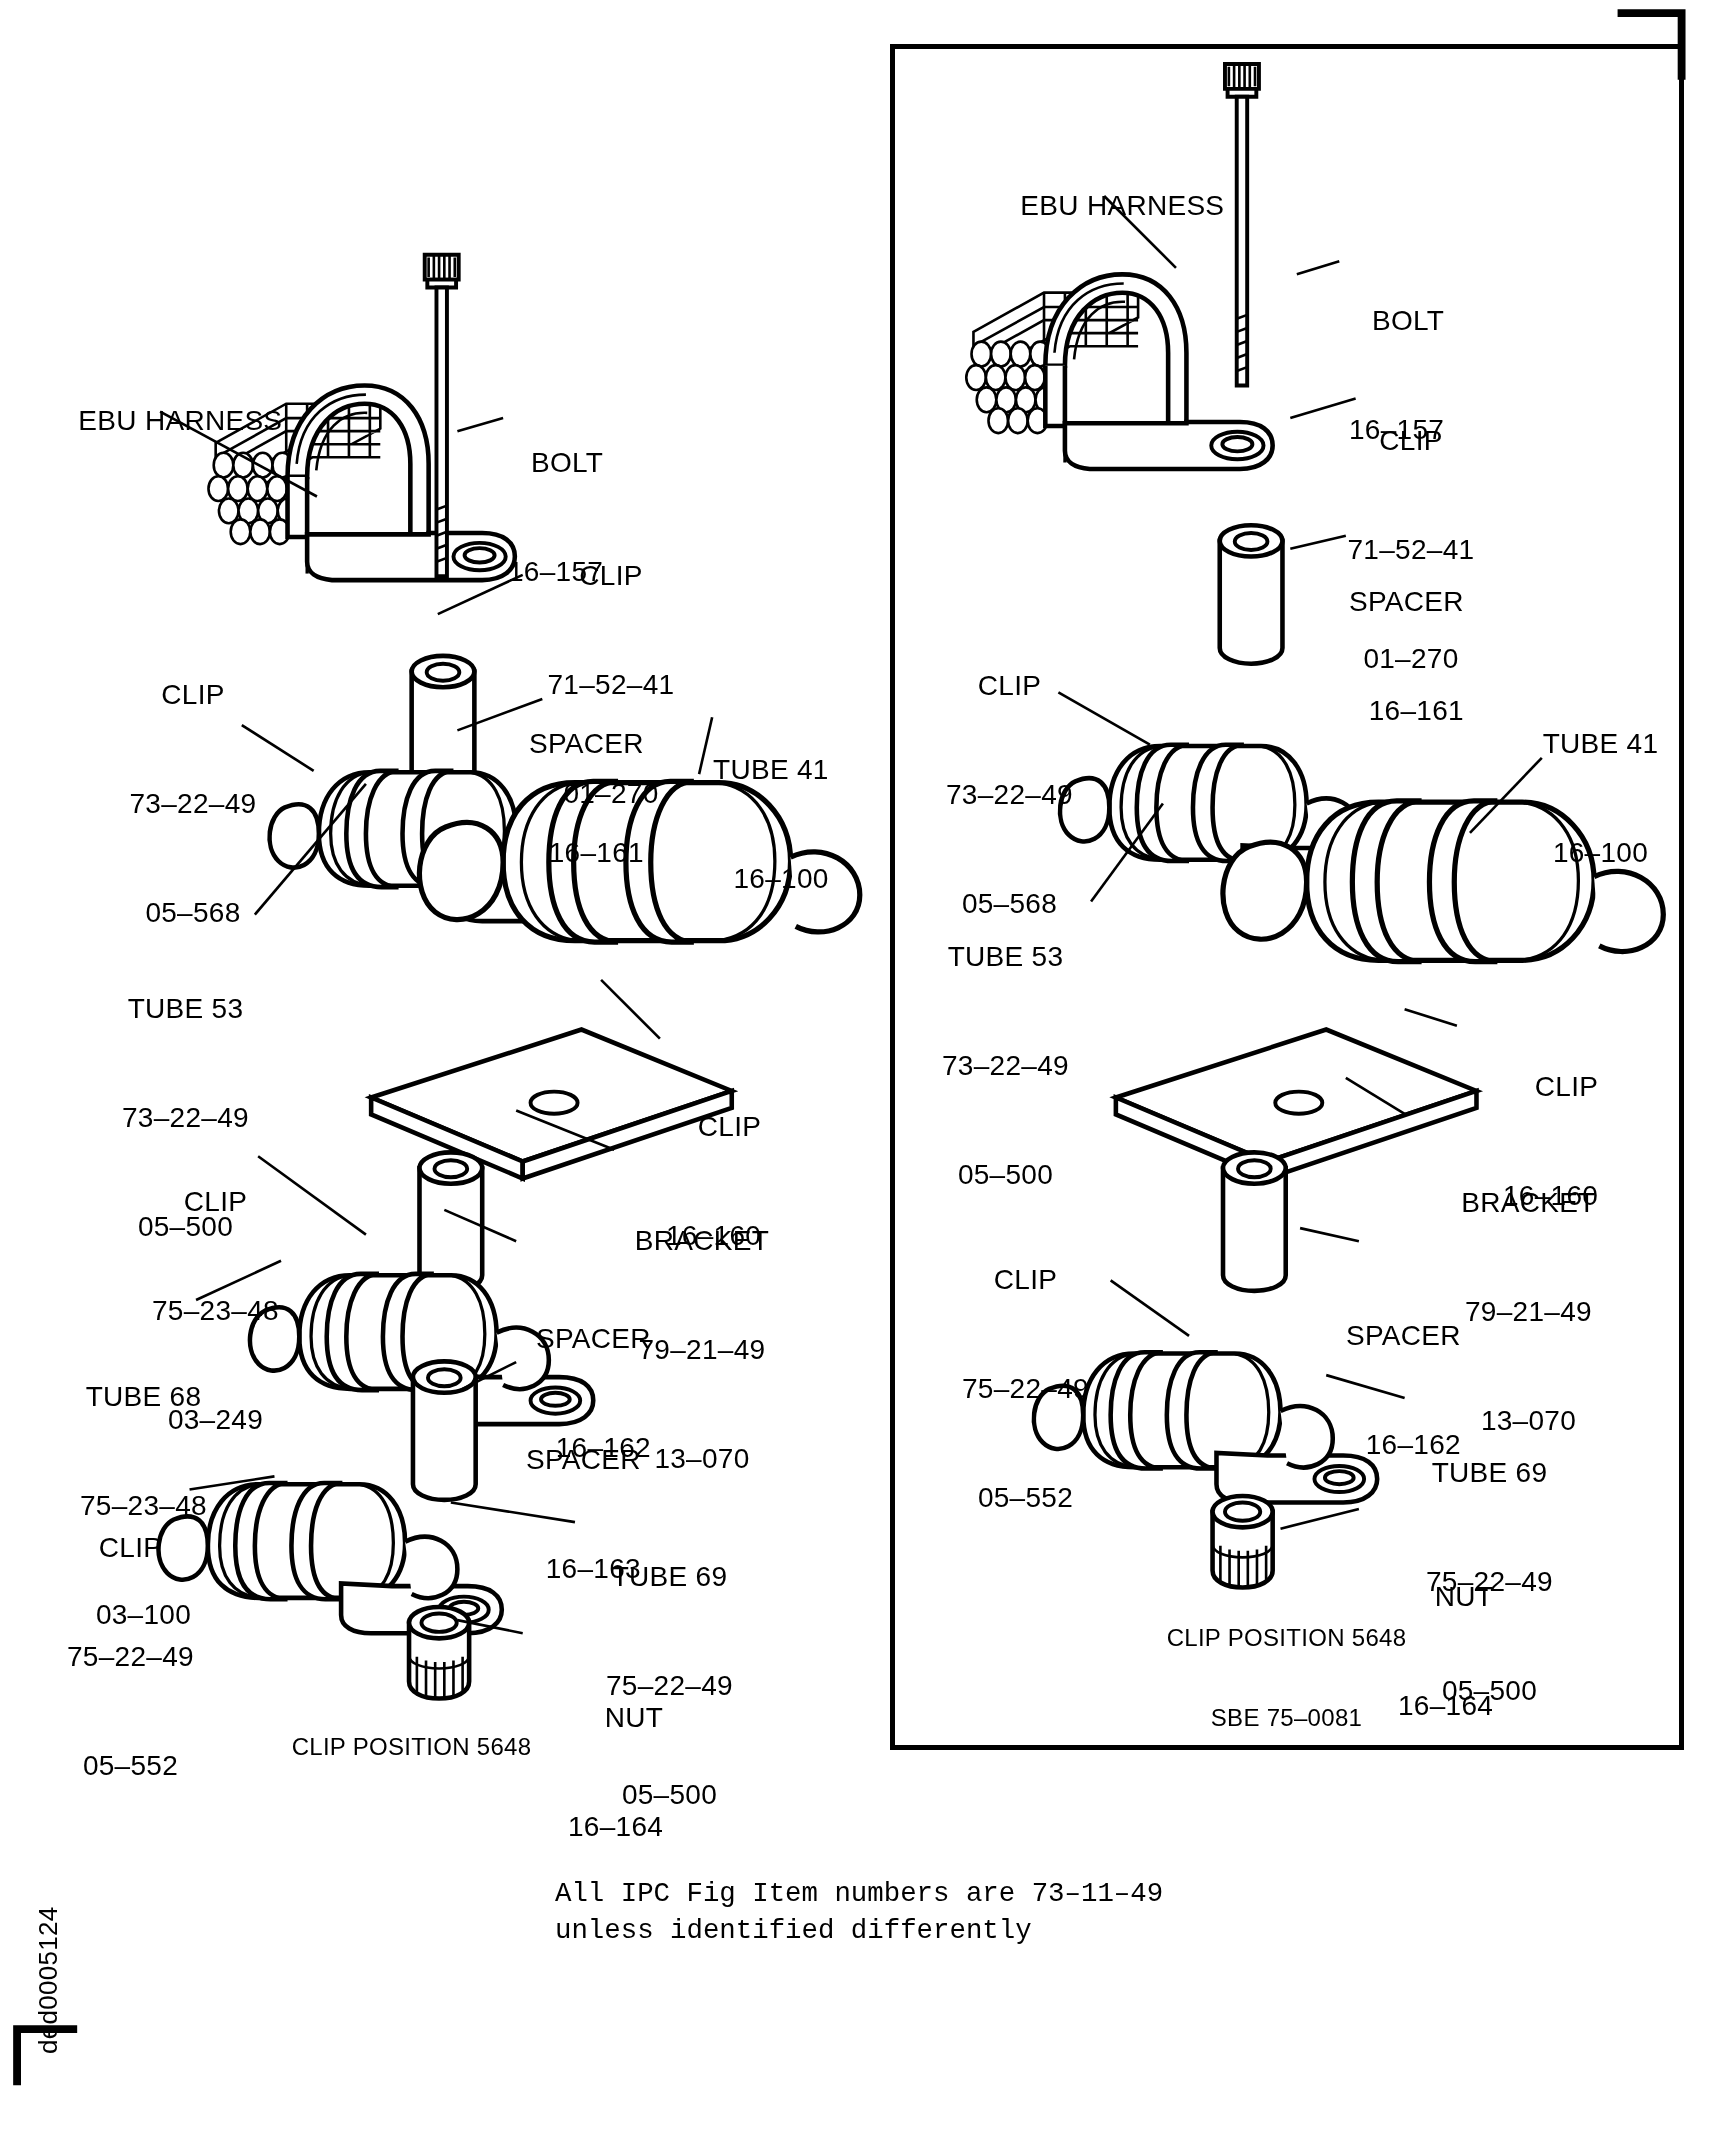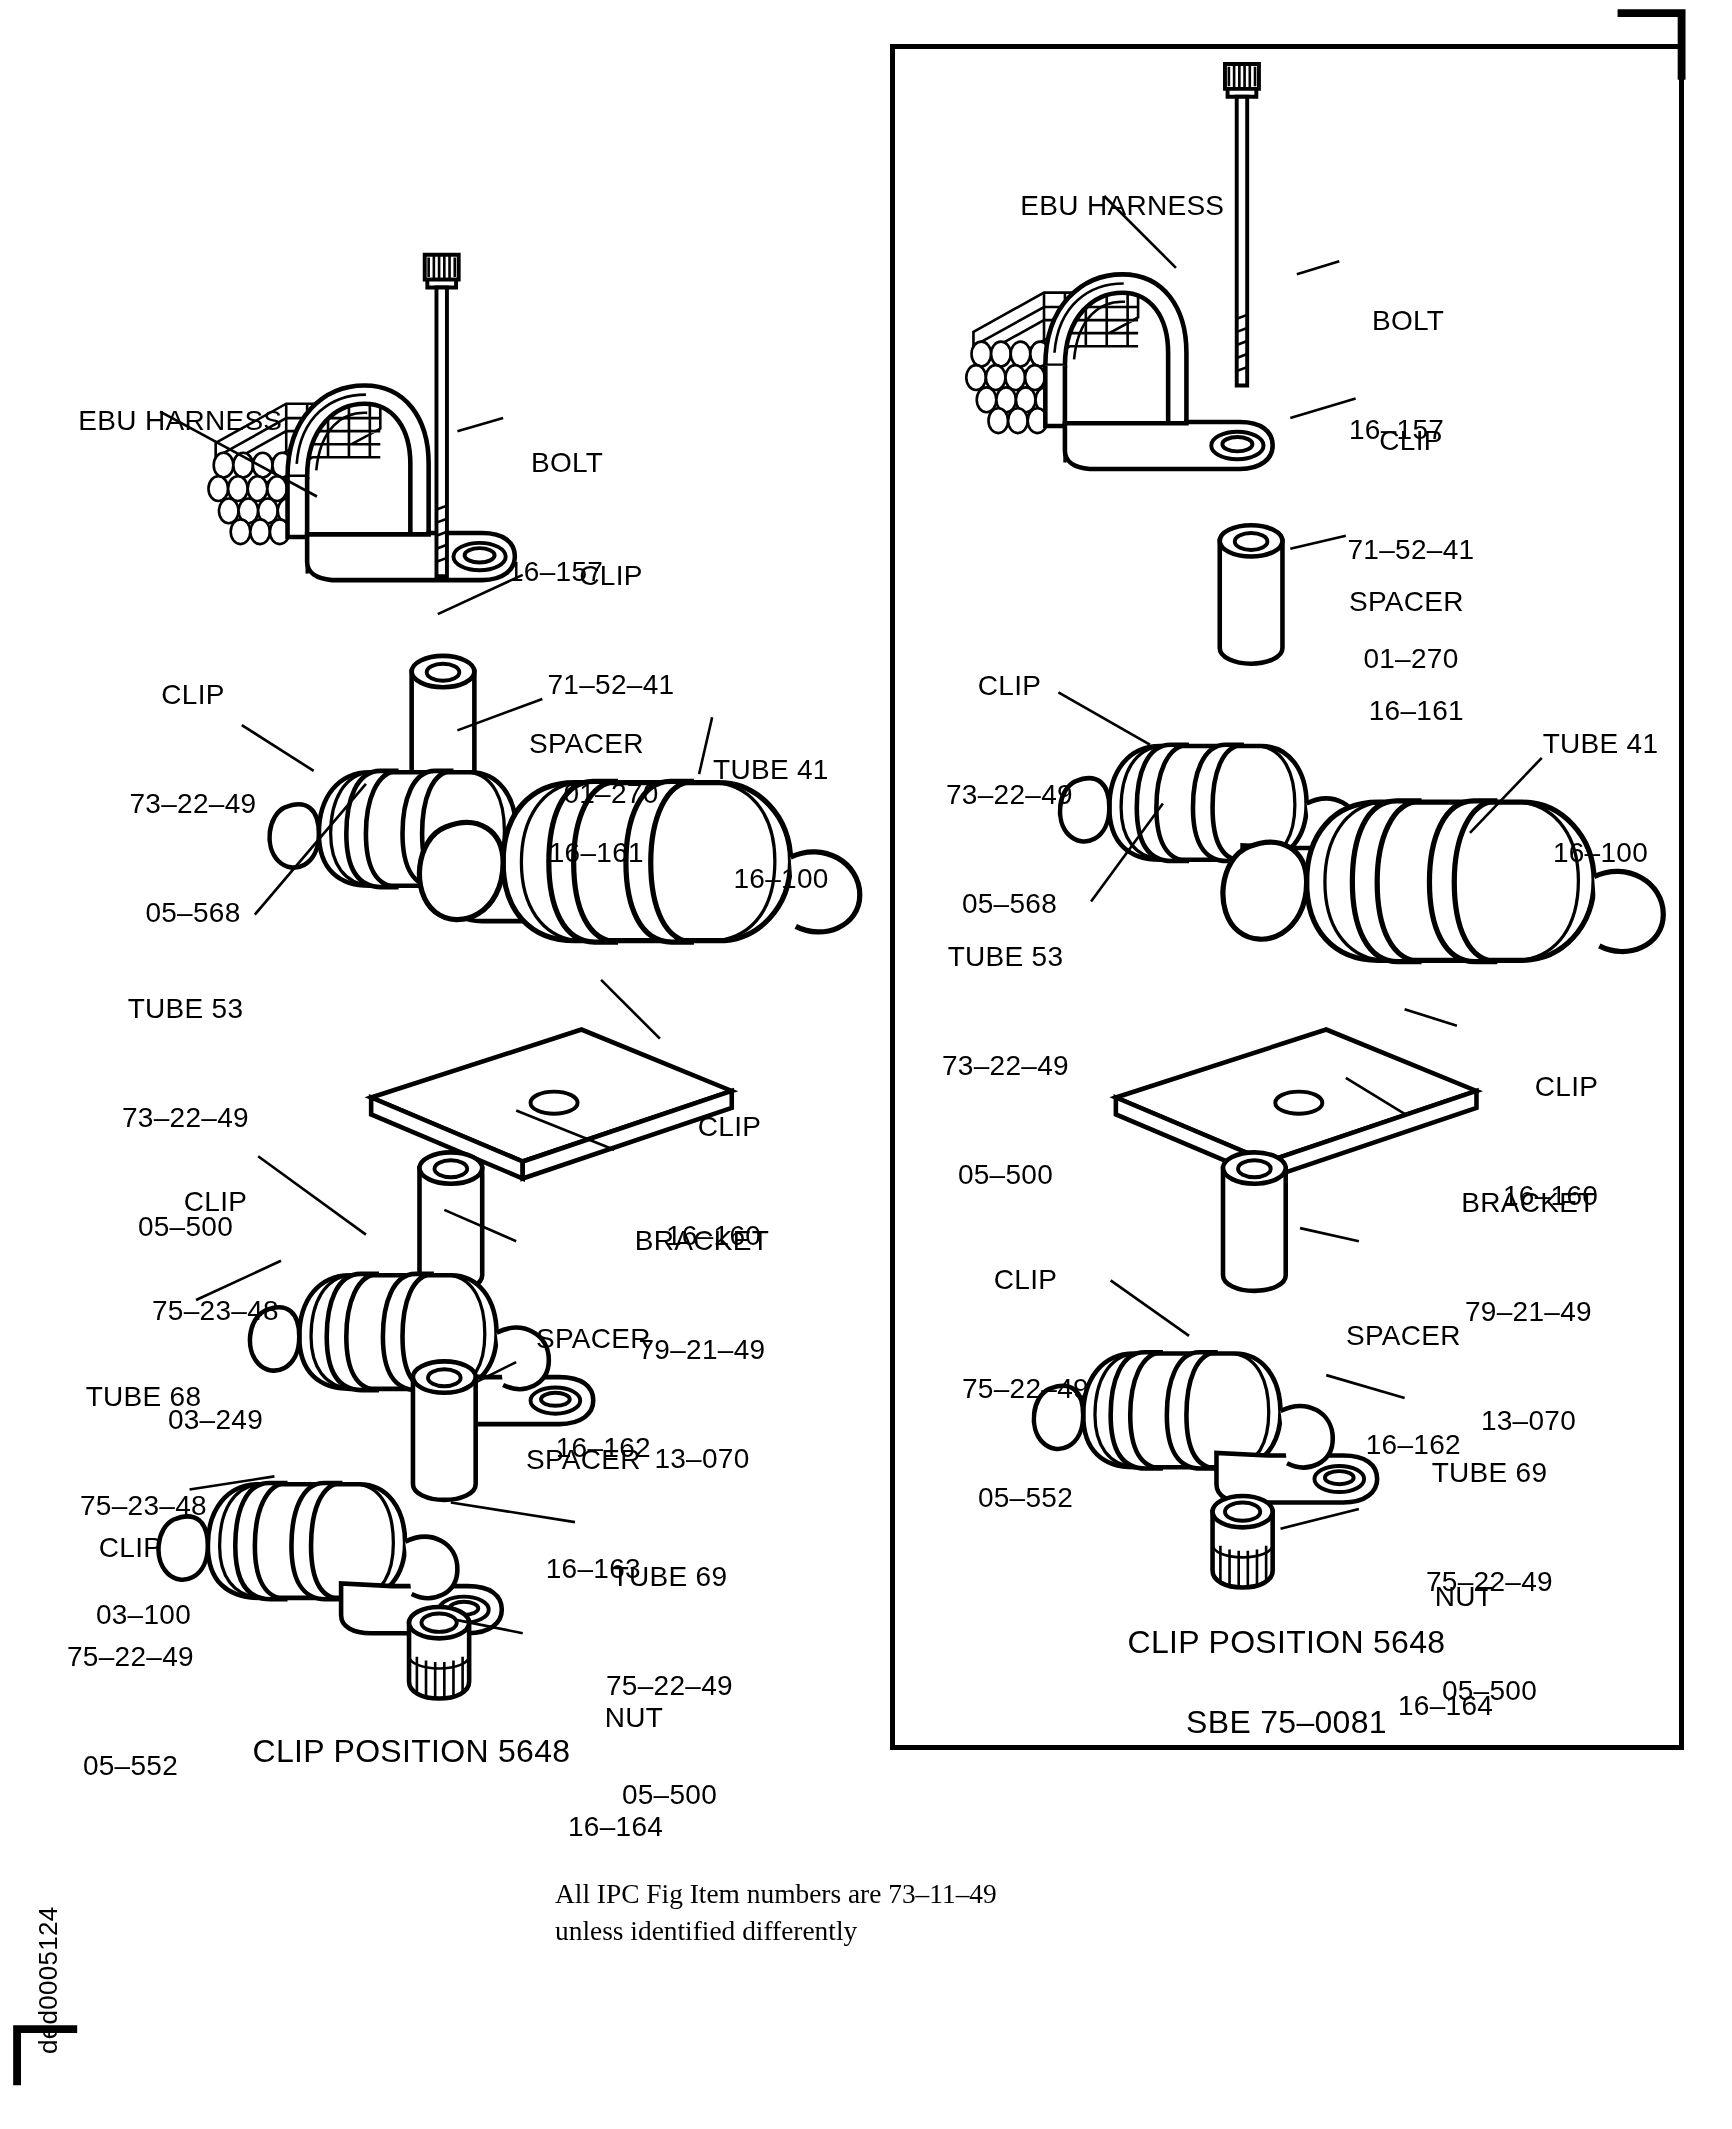--- a/index.html
+++ b/index.html
@@ -18,32 +18,32 @@
     font-size:28px;
     line-height:1.30;
     color:#000;
     white-space:pre;
     letter-spacing:0.3px;
     text-align:right;
   }
   .lbl.c{text-align:center;}
   .cap{
     position:absolute;
-    font-size:32px;
+    font-size:24px;
     letter-spacing:0.3px;
     white-space:pre;
     text-align:center;
     font-family:"Liberation Sans", sans-serif;
   }
   .note{
     position:absolute;
     font-size:27.4px;
     line-height:1.33;
     white-space:pre;
-    font-family:Liberation Serif, serif;
+    font-family:Liberation Mono, monospace;
   }
   #sidecode{
     position:absolute;
     left:-56px;top:1934px;
     width:209px;
     transform:rotate(-90deg);
     transform-origin:center center;
     font-size:26px;
     letter-spacing:0.3px;
     white-space:pre;

